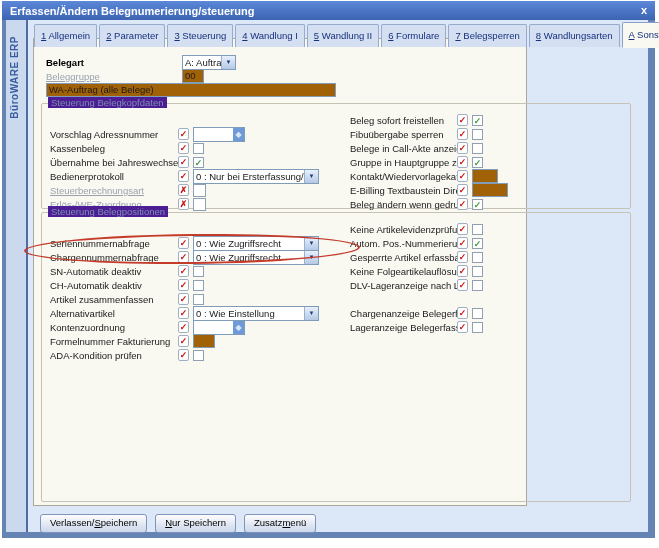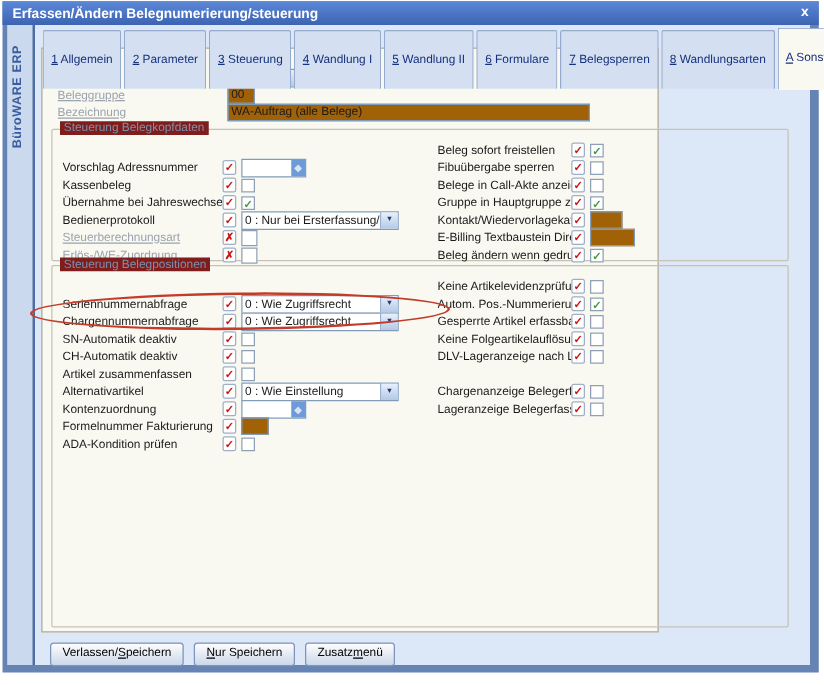--- a/index.html
+++ b/index.html
@@ -18,21 +18,21 @@
   
   #strip{position:absolute;left:0;top:0;bottom:0;width:20px;background:#cbd9ef;}
   #stripline{position:absolute;left:20px;top:0;bottom:0;width:2px;background:#4e6ea2;}
   #brand{position:absolute;left:3px;top:16px;height:140px;width:16px;}
   #brand span{writing-mode:vertical-rl;transform:rotate(180deg);display:block;
     font-size:10px;font-weight:bold;color:#3a5c9e;letter-spacing:.5px;white-space:nowrap;}
 
   
   #tabs{position:absolute;left:28px;top:2px;display:flex;align-items:flex-end;z-index:3;}
   .tab{background:#d4e0f2;border:1px solid #96aacb;border-bottom:none;height:14px;
-    line-height:14px;padding:16px 6px;margin-right:2px;color:#16307c;white-space:nowrap;
+    line-height:14px;padding:4px 6px;margin-right:2px;color:#16307c;white-space:nowrap;
     border-radius:2px 2px 0 0;}
   .tab u{text-decoration:underline;}
   .tab.active{background:#f9f8f1;border:1px solid #8aa0c8;border-bottom:1px solid #f9f8f1;
     height:16px;line-height:16px;margin-bottom:-1px;z-index:4;}
 
   
   #page{position:absolute;left:27px;top:18px;width:494px;height:468px;background:#f9f8f1;
     border:1px solid #aaa79b;box-sizing:border-box;z-index:1;}
 
   
@@ -62,21 +62,21 @@
   
   #gen{position:absolute;left:12px;top:16px;}
   #gen .lbl{width:136px;}
   #gen .lbl.b{font-weight:bold;color:#000;}
   #gen .combo{width:54px;}
   .tf.w22{width:22px;} .tf.w26{width:26px;} .tf.w36{width:36px;} .tf.w290{width:290px;}
 
   
   .grp{position:absolute;left:7px;width:588px;border:1px solid #c6c3b6;border-radius:2px;}
   #grp1{top:64px;height:104px;} #grp2{top:173px;height:288px;}
-  .legend{position:absolute;top:-7px;left:6px;background:#7f1d1d;padding:0 3px;color:#7d90ad;}
+  .legend{position:absolute;top:-7px;left:6px;background:#4c1d95;padding:0 3px;color:#7d90ad;}
   .gcol{position:absolute;top:9px;}
   .gcol.l{left:8px;width:296px;margin-top:14px;}
   .gcol.r{left:308px;width:276px;}
   .gcol.r .lbl{width:107px;}
 
   
   #btnrow{position:absolute;left:34px;top:494px;display:flex;gap:8px;text-align:center;}
   .pbtn{height:17px;line-height:15px;padding:0 9px;background:linear-gradient(#fdfdfe,#dfe6f2 60%,#ccd8ea);
     border:1px solid #7f93bd;border-radius:3px;color:#000;white-space:nowrap;}
   .pbtn u{text-decoration:underline;}
@@ -125,21 +125,20 @@
             <span class="combo">
               <span class="val">A: Auftrag</span>
               <span class="btn">▼</span>
             </span>
           </div>
           <div class="row">
             <span class="lbl dis">Beleggruppe</span>
             <span class="tf w22">00</span>
           </div>
           <div class="row">
-            <span class="lbl dis">Bezeichnung</span>
             <span class="tf w290">WA-Auftrag (alle Belege)</span>
           </div>
         </div>
 
         <div class="grp" id="grp1">
           <div class="legend">Steuerung Belegkopfdaten</div>
           <div class="gcol l">
             <div class="row">
               <span class="lbl">Vorschlag Adressnummer</span>
               <span class="mini">✓</span>

